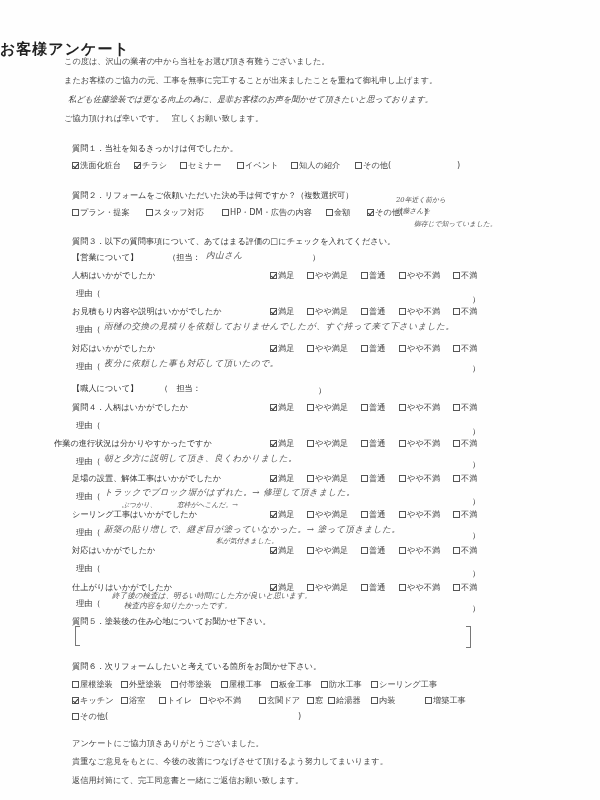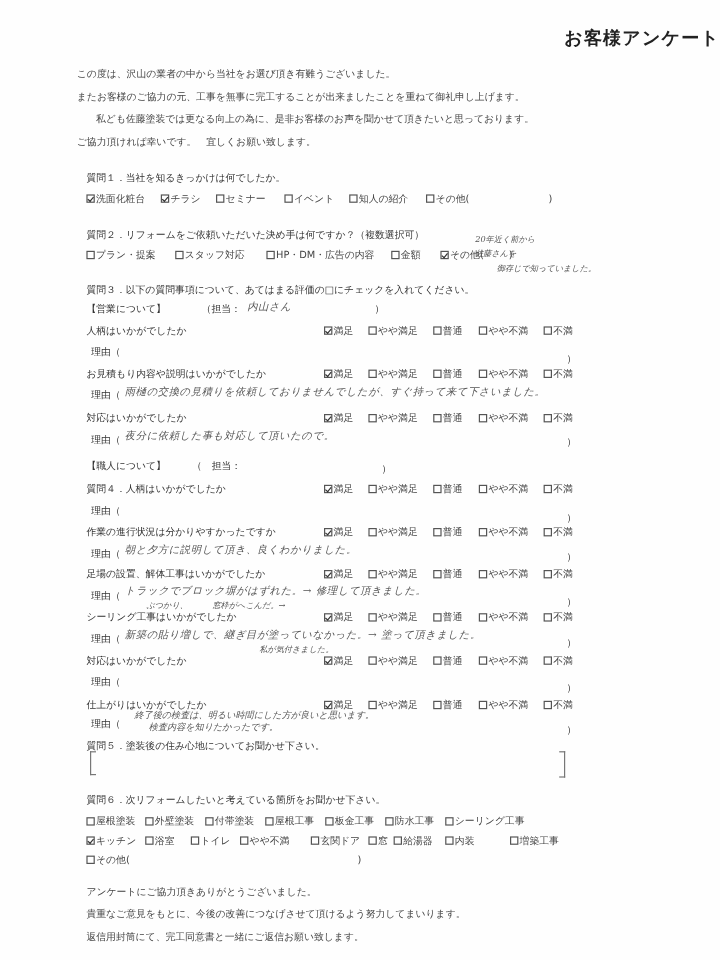--- a/index.html
+++ b/index.html
@@ -1,20 +1,20 @@
 <!DOCTYPE html>
 <html><head>
 <meta charset="utf-8">
 <style>
   * { box-sizing: border-box; margin: 0; padding: 0; }
   html, body { width: 600px; height: 800px; background: #ffffff; overflow: hidden; }
   body { position: relative; font-family: "DejaVu Sans", "Liberation Sans", sans-serif; color: #3a3a3a; }
   .page { position: absolute; left: 0; top: 0; width: 600px; height: 800px; background: #fefefe; }
   .abs { position: absolute; white-space: nowrap; }
-  .title { left: 0; width: 600px; top: 23px; text-align: right; font-size: 15px; font-weight: bold; color: #222; letter-spacing: 1px; }
+  .title { left: 0; width: 600px; top: 40px; text-align: left; font-size: 15px; font-weight: bold; color: #222; letter-spacing: 1px; }
   .t { font-size: 8.2px; color: #444; }
   .sec { font-size: 8.2px; color: #333; }
   .hand { font-family: "DejaVu Serif", "Liberation Serif", serif; font-size: 8.6px; color: #555; font-style: italic; letter-spacing: 0.5px; }
   .hand-sm { font-family: "DejaVu Serif", "Liberation Serif", serif; font-size: 6.8px; color: #555; font-style: italic; }
   .cb { display: inline-flex; align-items: center; font-size: 8.2px; color: #444; }
   .box { display: inline-block; width: 7px; height: 7px; border: 0.9px solid #555; margin-right: 1px; position: relative; vertical-align: middle; }
   .box.checked::after { content: ""; position: absolute; left: 1.4px; top: -0.3px; width: 2.2px; height: 4.2px; border-right: 1.1px solid #333; border-bottom: 1.1px solid #333; transform: rotate(40deg); }
   .rating { position: absolute; height: 10px; }
   .rating .cb { position: absolute; top: 0; }
   .paren-close { font-size: 8.2px; color: #444; }
@@ -24,21 +24,21 @@
 </style>
 </head>
 <body>
 
 <div class="page">
 
   <div class="abs title">お客様アンケート</div>
 
   <div class="abs t" style="left:64px;top:56px;">この度は、沢山の業者の中から当社をお選び頂き有難うございました。</div>
   <div class="abs t" style="left:64px;top:75px;">またお客様のご協力の元、工事を無事に完工することが出来ましたことを重ねて御礼申し上げます。</div>
-  <div class="abs t" style="left:80px;top:94px;">私ども佐藤塗装では更なる向上の為に、是非お客様のお声を聞かせて頂きたいと思っております。</div>
+  <div class="abs t" style="left:68px;top:94px;font-style:italic;">私ども佐藤塗装では更なる向上の為に、是非お客様のお声を聞かせて頂きたいと思っております。</div>
   <div class="abs t" style="left:64px;top:113px;">ご協力頂ければ幸いです。　宜しくお願い致します。</div>
 
   <div class="abs sec" style="left:72px;top:143px;">質問１．当社を知るきっかけは何でしたか。</div>
   <div class="abs" style="left:72px;top:160px;height:10px;">
     <span class="cb abs" style="left:0;">
         <span class="box checked"></span>
         <span>洗面化粧台</span>
       </span>
     <span class="cb abs" style="left:62px;">
         <span class="box checked"></span>
@@ -201,21 +201,21 @@
       </span>
     <span class="cb" style="left:183px;">
         <span class="box"></span>
         <span>不満</span>
       </span>
   </div>
   <div class="abs sec" style="left:76px;top:420px;">理由（</div>
   <div class="abs hand" style="left:104px;top:418px;"></div>
   <div class="abs sec" style="left:472px;top:426px;">）</div>
 
-  <div class="abs sec" style="left:72px;top:438px;">作業の進行状況は分かりやすかったですか</div>
+  <div class="abs sec" style="left:54px;top:438px;">作業の進行状況は分かりやすかったですか</div>
   <div class="rating" style="left:270px;top:438px;width:210px;">
     <span class="cb" style="left:0;">
         <span class="box checked"></span>
         <span>満足</span>
       </span>
     <span class="cb" style="left:37px;">
         <span class="box"></span>
         <span>やや満足</span>
       </span>
     <span class="cb" style="left:91px;">

